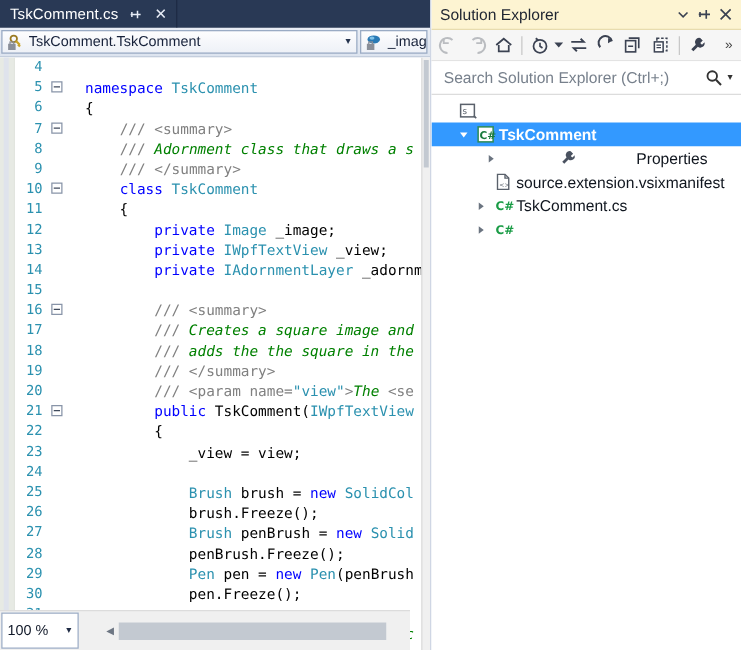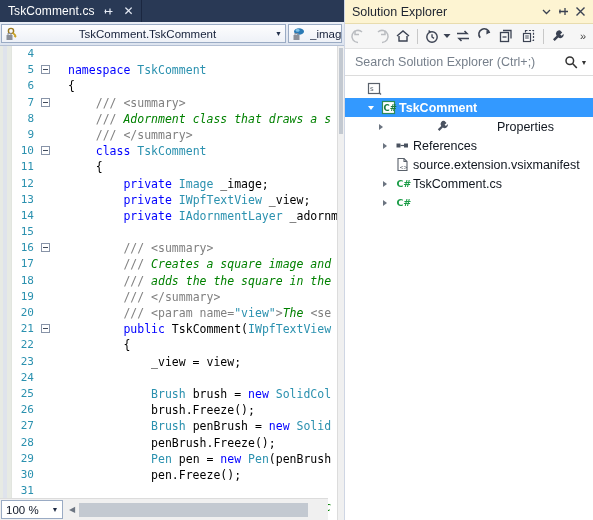--- a/index.html
+++ b/index.html
@@ -78,21 +78,20 @@
   .nav-combo .ni {
     width: 15px; height: 15px;
     margin: 0 3px 0 1px;
     flex: 0 0 auto;
     position: relative;
   }
   .nav-combo .ctext {
     flex: 1 1 auto;
     white-space: nowrap;
     overflow: hidden;
-    text-align: center;
   }
   .nav-combo .caret {
     flex: 0 0 auto;
     width: 13px;
     text-align: center;
     font-size: 7px;
     color: #24324d;
     line-height: 17px;
   }
 
@@ -175,24 +174,25 @@
   }
   .v-scroll .thumb {
     position: absolute; left: 1px; right: 1px; top: 2px;
     height: 86px;
     background: #c3c9d1;
   }
 
   
   .editor-bottom {
     position: absolute; left: 0; right: 16px; bottom: 0;
-    height: 22px;
+    height: 32px;
     display: flex; align-items: stretch;
     background: #f0f0f0;
     border-top: 1px solid #dcdcdc;
+    gap: 16px;
   }
   .zoom-combo {
     width: 62px; flex: 0 0 62px;
     background: #ffffff;
     border: 1px solid #9aabc4;
     margin: 1px 2px 1px 1px;
     display: flex; align-items: center;
     font-size: 11.5px;
     color: #101828;
     cursor: pointer;
@@ -503,43 +503,30 @@
             <span class="tri-o"></span>
           </span>
           <span class="tico">
             <svg width="15" height="15" viewBox="0 0 15 15">
               <rect x="1.5" y="1.5" width="12" height="12" fill="#fff" stroke="#2e8b57" stroke-width="1.2"></rect>
               <text x="2.6" y="11" font-size="8.5" font-weight="bold" font-family="DejaVu Sans, sans-serif" fill="#1a7a3c">C#</text>
             </svg>
           </span>
           <span class="tlabel">TskComment</span>
         </div>
-        <div class="tnode" style="padding-left: 28px; gap: 44px;">
+        <div class="tnode" style="padding-left: 40px; gap: 44px;">
           <span class="tw">
             <span class="tri-c"></span>
           </span>
           <span class="tico">
             <svg width="15" height="15" viewBox="0 0 15 15">
               <path d="M9.6 1.9a3.2 3.2 0 00-3.4 5l-3.4 3.4 1.6 1.6 3.4-3.4a3.2 3.2 0 005-3.4l-1.9 1.9-1.3-1.3 1.9-1.8z" fill="#4a5260"></path>
             </svg>
           </span>
           <span class="tlabel">Properties</span>
-        </div>
-        <div class="tnode" style="padding-left: 32px;">
-          <span class="tw">
-            <span class="tri-c"></span>
-          </span>
-          <span class="tico">
-            <svg width="15" height="15" viewBox="0 0 15 15">
-              <rect x="1.5" y="5.5" width="4" height="4" fill="#4a5260"></rect>
-              <rect x="9" y="5.5" width="4" height="4" fill="#4a5260"></rect>
-              <path d="M5.5 7.5h3.5" stroke="#4a5260" stroke-width="1.2"></path>
-            </svg>
-          </span>
-          <span class="tlabel">References</span>
         </div>
         <div class="tnode" style="padding-left: 32px;">
           <span class="tw"></span>
           <span class="tico">
             <svg width="15" height="15" viewBox="0 0 15 15">
               <path d="M3 1.5h6l3 3v9H3z" fill="#fff" stroke="#5a616b" stroke-width="1.1"></path>
               <path d="M9 1.5v3h3" fill="none" stroke="#5a616b" stroke-width="1.1"></path>
               <text x="4.4" y="11.6" font-size="5" font-family="DejaVu Sans, sans-serif" fill="#5a616b">&lt;&gt;</text>
             </svg>
           </span>

